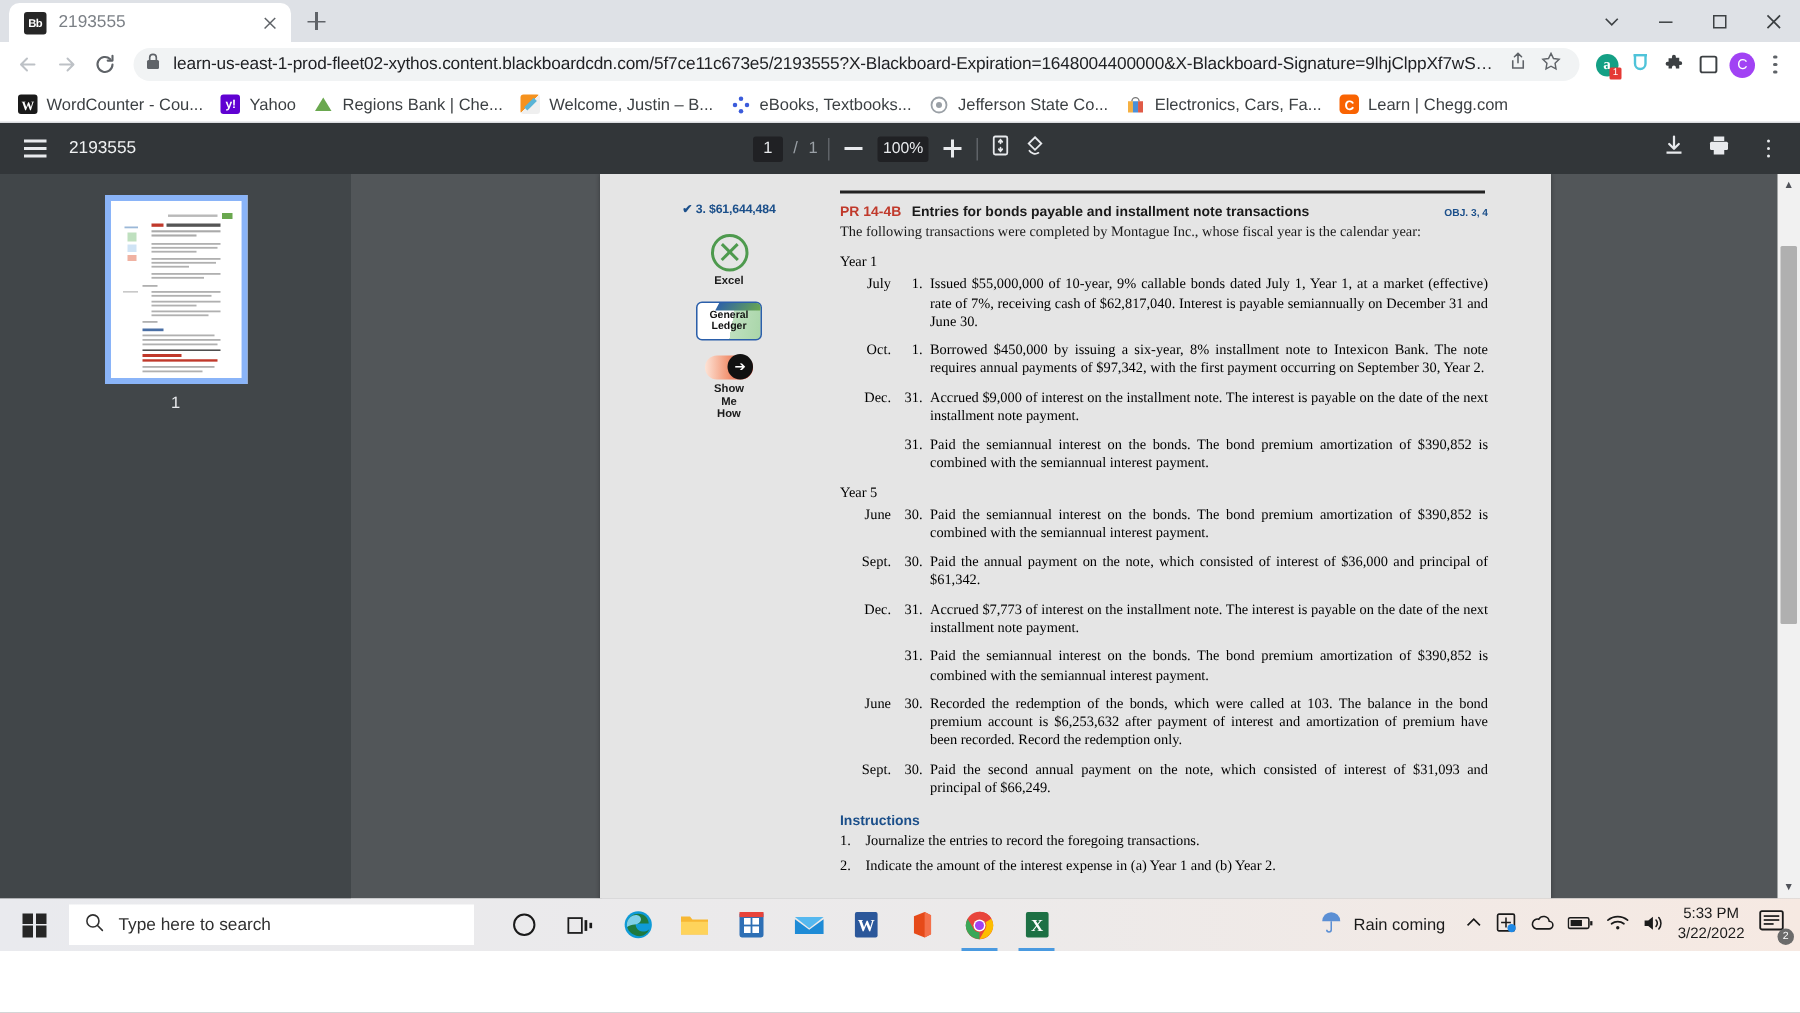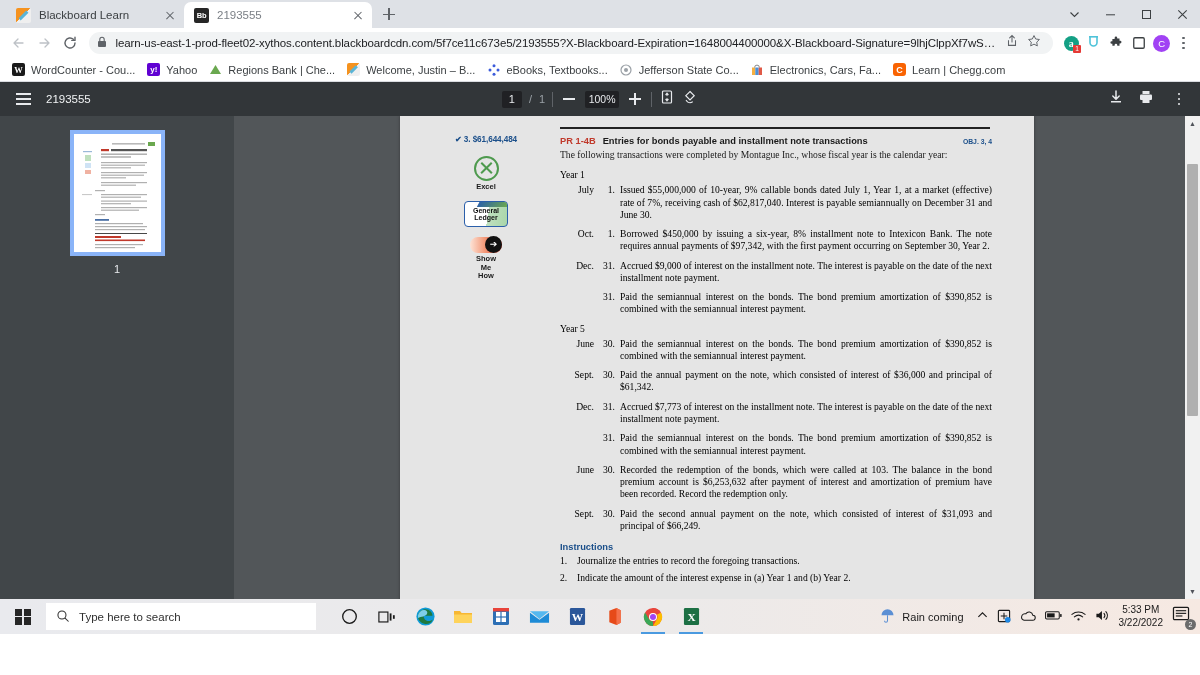--- a/index.html
+++ b/index.html
@@ -308,25 +308,20 @@
     border-radius: 50%; background: #6b6b6b; color: #fff; font-size: 7px;
     line-height: 11px; text-align: center;
   }
 </style>
 </head>
 <body>
 
 <div id="app">
 
   <div class="tabstrip">
-    <div class="tab inactive">
-      <span class="tab-fav fav-bb-orange"></span>
-      <span class="tab-title">Blackboard Learn</span>
-      <span class="tab-x"></span>
-    </div>
     <div class="tab active">
       <span class="tab-fav fav-bb-black">Bb</span>
       <span class="tab-title">2193555</span>
       <span class="tab-x"></span>
     </div>
     <div class="newtab"></div>
 
     <div class="winbtns">
       <div class="winbtn wb-chev">
         <svg width="11" height="11" viewBox="0 0 11 11">
@@ -616,21 +611,21 @@
               <div class="ico-cap">
                 <span>Show</span><br>
                 <span>Me</span><br>
                 <span>How</span>
               </div>
             </div>
           </div>
 
           <div class="body-col">
             <div class="prob-head">
-              <span class="pr-code">PR 1-4B</span>
+              <span class="pr-code">PR 14-4B</span>
               <span class="pr-title">Entries for bonds payable and installment note transactions</span>
               <span class="obj-tag">OBJ. 3, 4</span>
             </div>
             <div class="serif intro">The following transactions were completed by Montague Inc., whose fiscal year is the calendar year:</div>
 
             <div class="yearhead">Year 1</div>
             <div class="txrow">
               <span class="tx-mon">July</span>
               <span class="tx-day">1.</span>
               <span class="tx-txt">Issued $55,000,000 of 10-year, 9% callable bonds dated July 1, Year 1, at a market (effective) rate of 7%, receiving cash of $62,817,040. Interest is payable semiannually on December 31 and June 30.</span>

